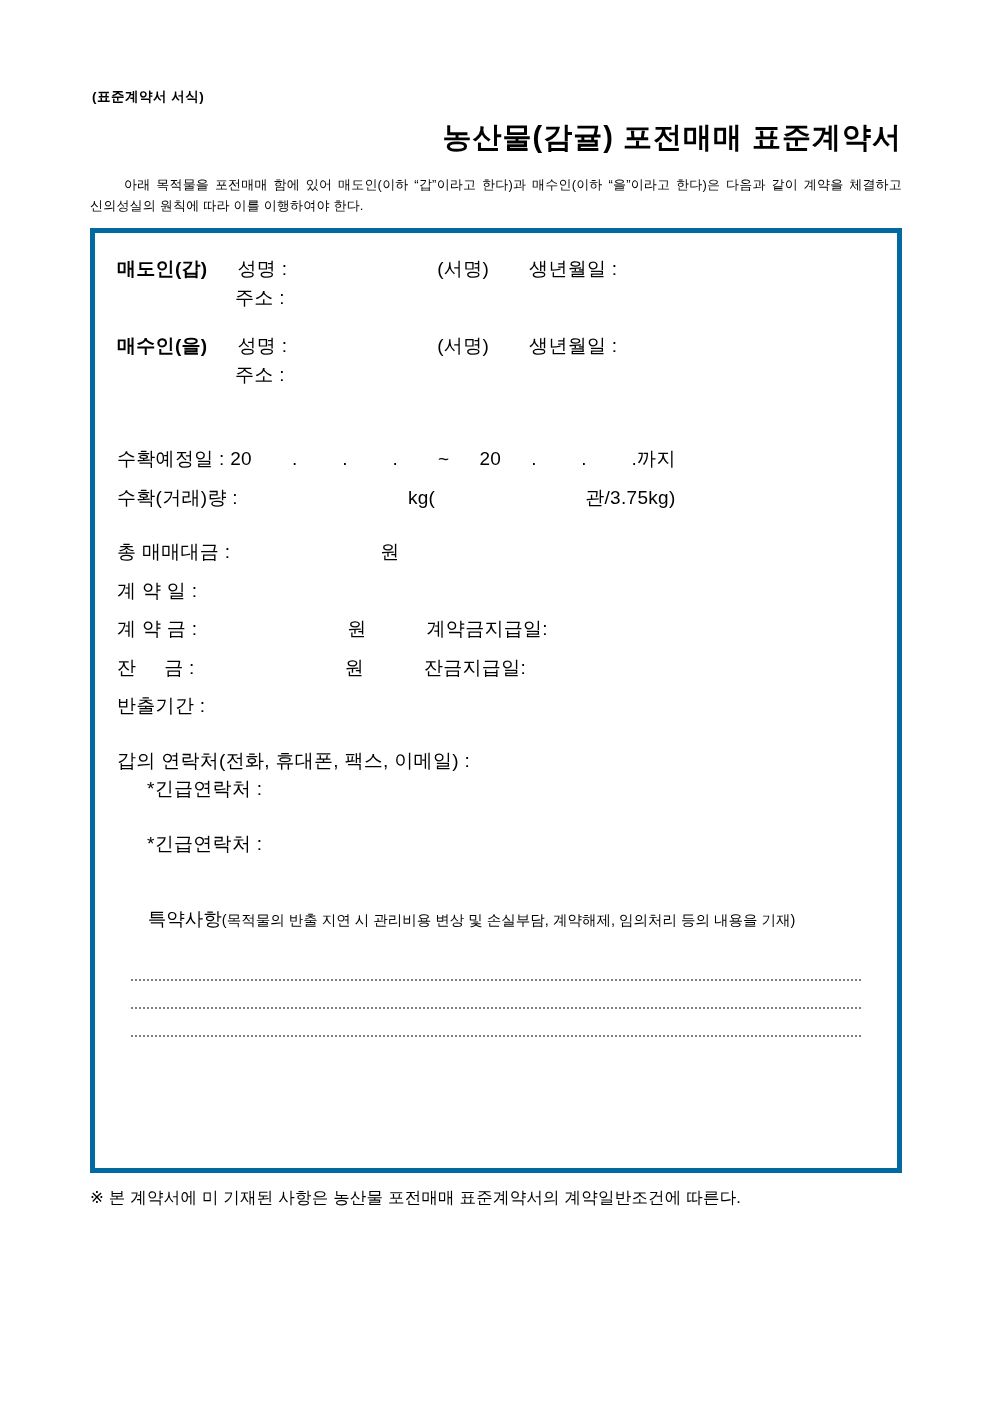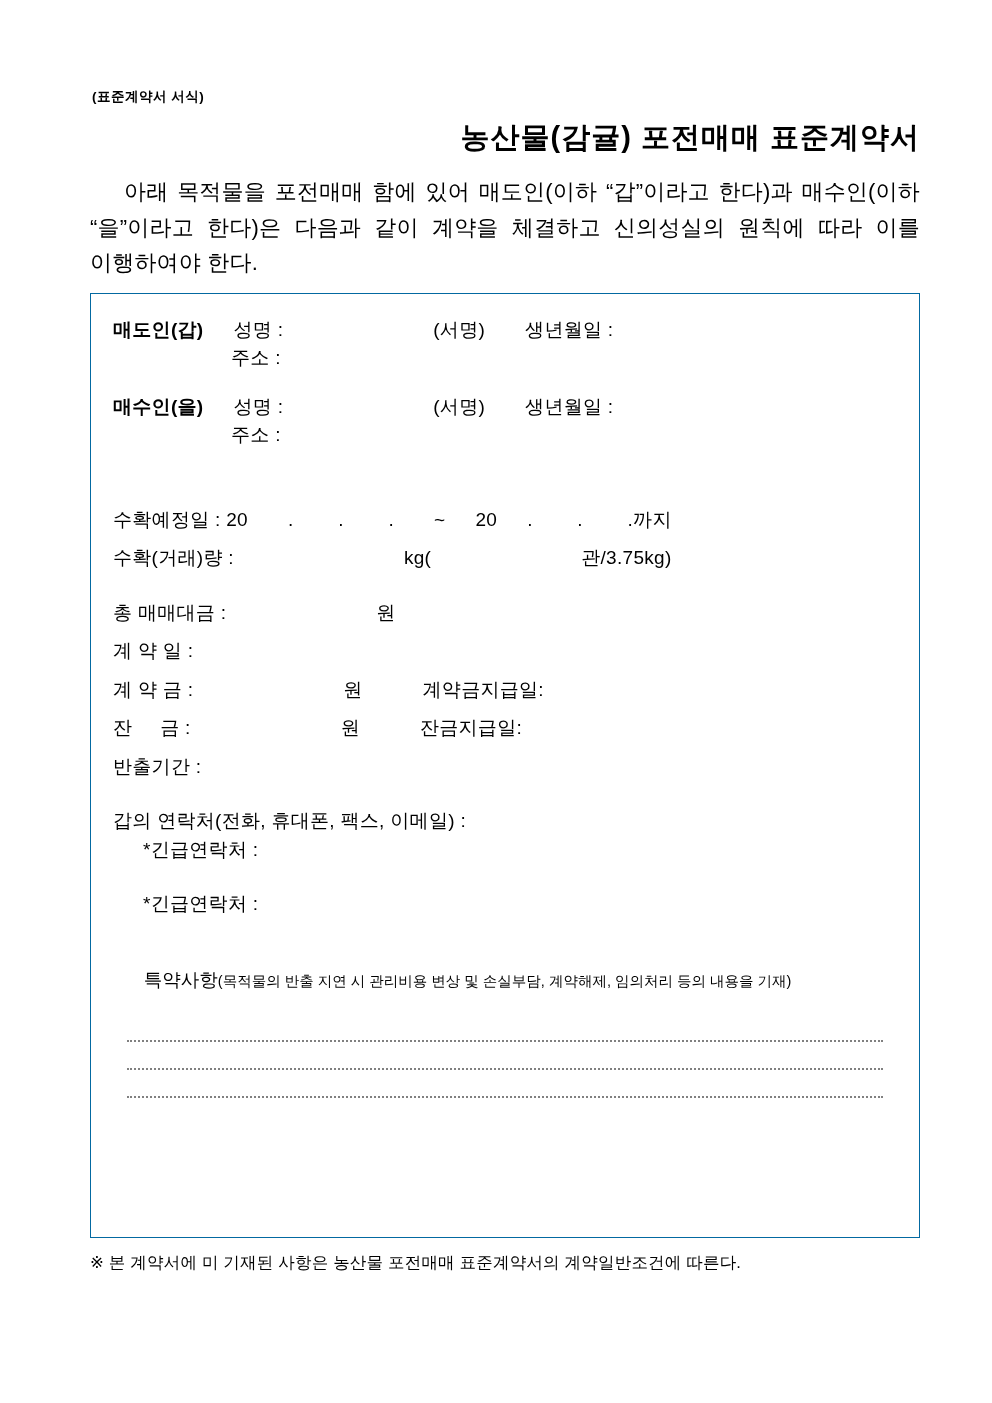--- a/index.html
+++ b/index.html
@@ -13,48 +13,48 @@
     font-family: "Liberation Sans", "DejaVu Sans", sans-serif;
     color: #000000;
     position: relative;
     overflow: hidden;
   }
   .page {
     position: relative;
     width: 992px;
     height: 1403px;
     box-sizing: border-box;
-    padding: 88px 72px 0 90px;
+    padding: 88px 90px 0 90px;
   }
   .form-kicker {
     font-size: 13.5px;
     font-weight: bold;
     letter-spacing: 0.5px;
     margin: 0 0 2px 2px;
   }
   .doc-title {
     text-align: right;
     font-size: 29px;
     font-weight: bold;
     letter-spacing: 1px;
     margin: 12px 0 16px 0;
   }
   .intro {
-    font-size: 22px;
+    font-size: 13px;
     line-height: 1.62;
     text-align: justify;
     text-justify: inter-character;
     word-break: keep-all;
     margin: 4px 0 12px 0;
     letter-spacing: 0.2px;
   }
   .intro .indent { display: inline-block; width: 34px; }
 
   .contract-box {
-    border: 1px solid #0369a1;
+    border: 5px solid #0369a1;
     padding: 22px 22px 26px 22px;
     box-sizing: border-box;
     height: 945px;
     position: relative;
   }
   .row {
     display: flex;
     align-items: baseline;
     font-size: 19px;
     line-height: 1.5;

